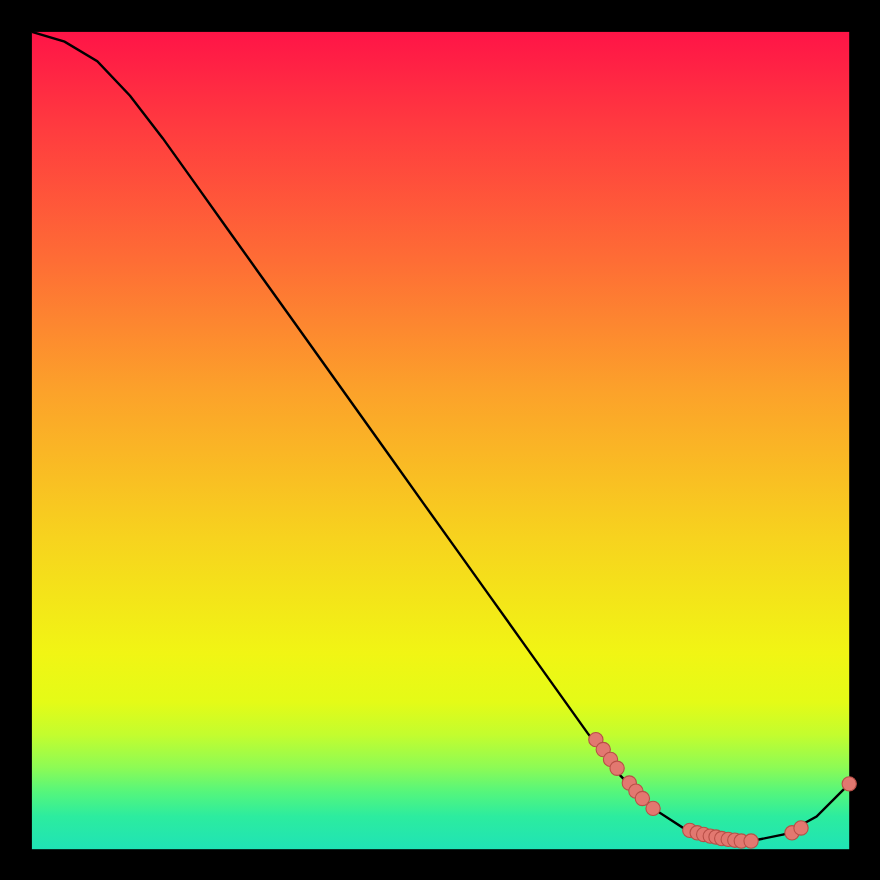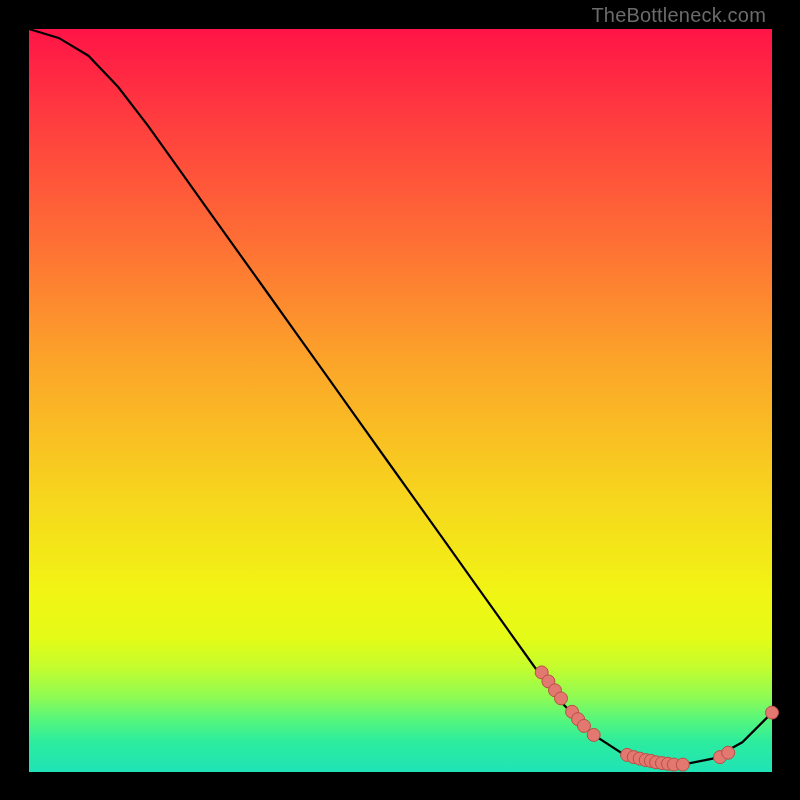--- a/index.html
+++ b/index.html
@@ -88,14 +88,13 @@
         <circle cx="633.0" cy="734.1" r="6.5" fill="#e27870" stroke="#b84f47" stroke-width="1"></circle>
         <circle cx="639.0" cy="734.8" r="6.5" fill="#e27870" stroke="#b84f47" stroke-width="1"></circle>
         <circle cx="644.9" cy="735.6" r="6.5" fill="#e27870" stroke="#b84f47" stroke-width="1"></circle>
         <circle cx="653.8" cy="735.6" r="6.5" fill="#e27870" stroke="#b84f47" stroke-width="1"></circle>
         <circle cx="691.0" cy="728.1" r="6.5" fill="#e27870" stroke="#b84f47" stroke-width="1"></circle>
         <circle cx="699.2" cy="723.7" r="6.5" fill="#e27870" stroke="#b84f47" stroke-width="1"></circle>
         <circle cx="743.0" cy="683.6" r="6.5" fill="#e27870" stroke="#b84f47" stroke-width="1"></circle>
       </g>
   </svg>
 
-  <div class="watermark">TheBottleneck.com</div>
 </div>
 
 </body></html>

